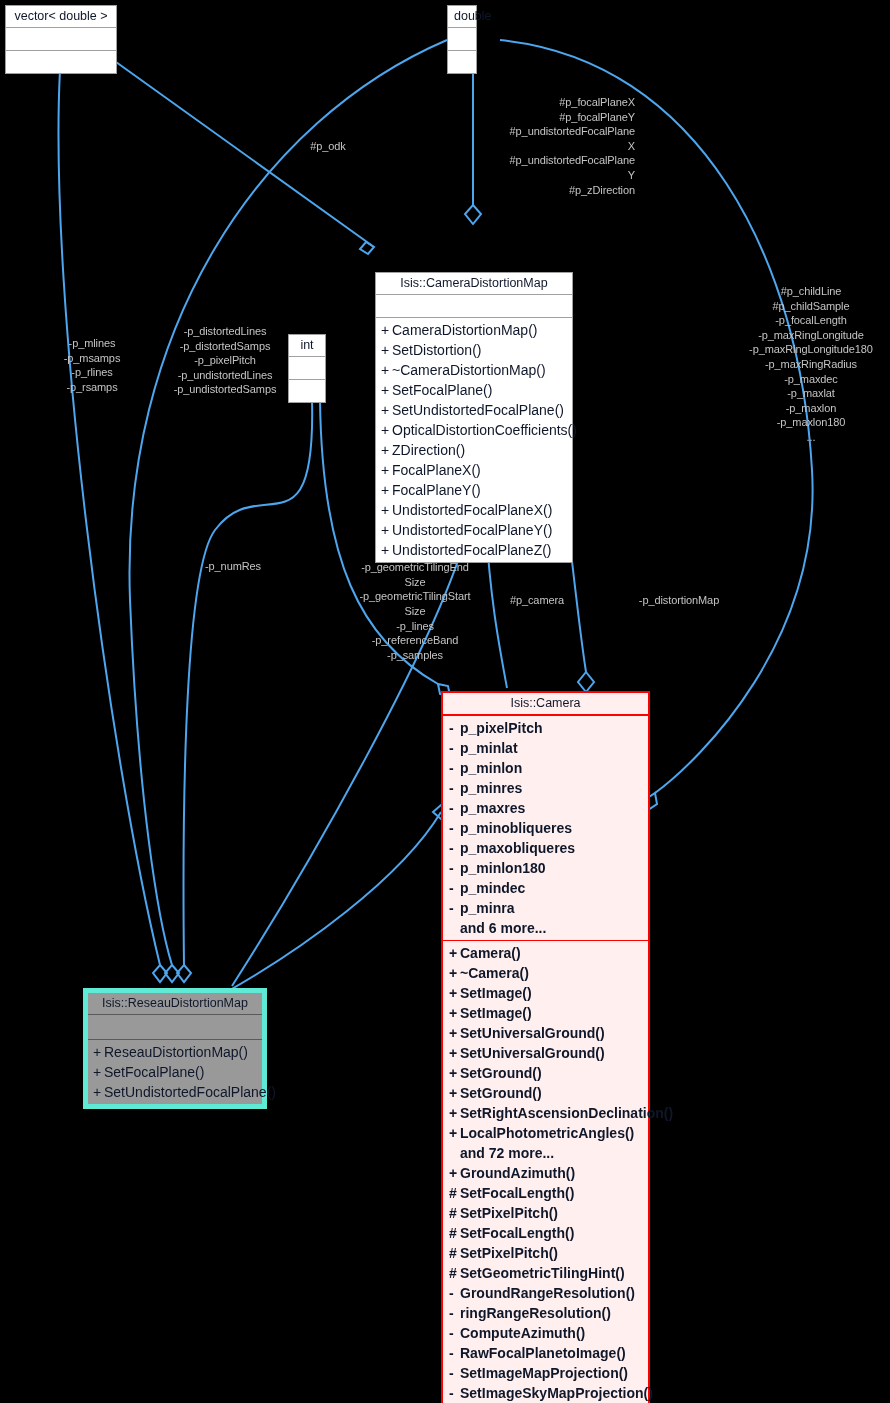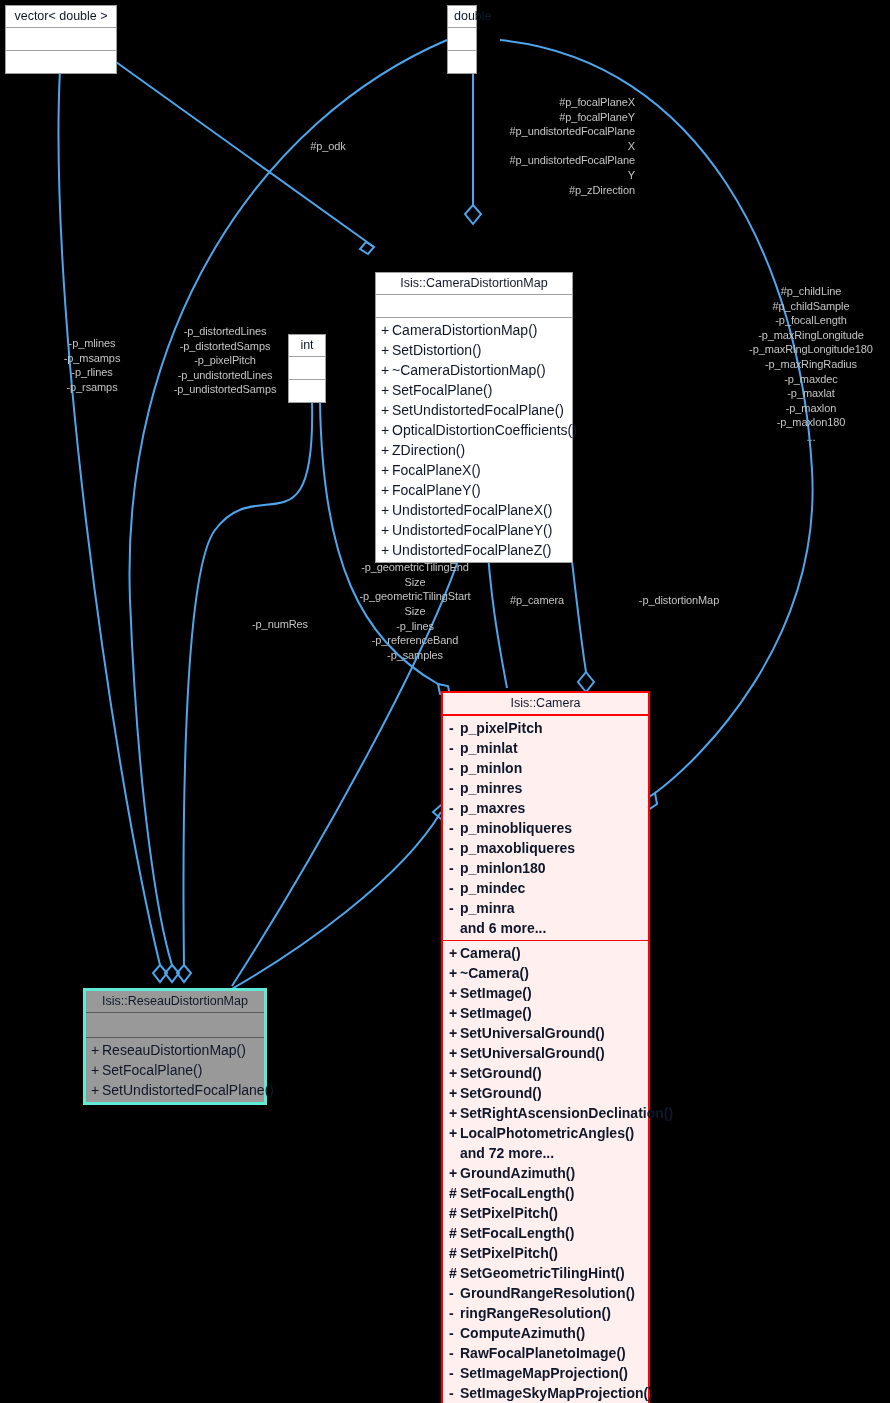--- a/index.html
+++ b/index.html
@@ -72,21 +72,21 @@
   .node.plain {
     background: #ffffff;
     border: 1px solid #a0a0a0;
   }
   .node.plain .sep { background: #a0a0a0; }
   .node.plain .compartment.empty { height: 18px; }
 
   
   .node.current {
     background: #999999;
-    border: 3px solid #5eead4;
+    border: 5px solid #5eead4;
   }
   .node.current .sep { background: #5a5a5a; }
   .node.current .compartment.empty { height: 20px; }
 
   
   .node.accent {
     background: #fff0ef;
     border: 2px solid #ff0000;
   }
   .node.accent .sep { background: #ff0000; height: 1.5px; }
@@ -159,21 +159,21 @@
 -p_focalLength
 -p_maxRingLongitude
 -p_maxRingLongitude180
 -p_maxRingRadius
 -p_maxdec
 -p_maxlat
 -p_maxlon
 -p_maxlon180
 ...</div>
 
-  <div class="edge-label" style="left:158px; top:617px; width:150px;text-align:right;">-p_numRes</div>
+  <div class="edge-label" style="left:158px; top:559px; width:150px;">-p_numRes</div>
 
   <div class="edge-label" style="left:333px; top:531px; width:164px;">-p_bands
 -p_childBand
 -p_geometricTilingEnd
 Size
 -p_geometricTilingStart
 Size
 -p_lines
 -p_referenceBand
 -p_samples</div>

